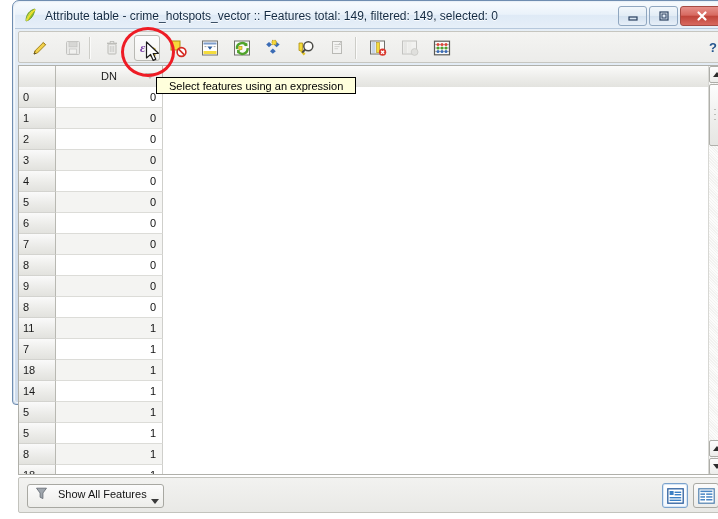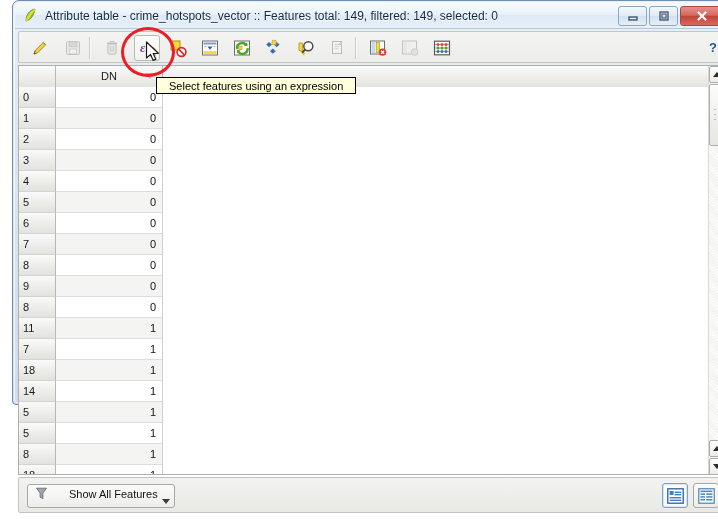--- a/index.html
+++ b/index.html
@@ -296,21 +296,21 @@
     border: 1px solid #c3c3bd;
     border-radius: 2px;
   }
   #show-all-btn {
     position: absolute;
     left: 8px; top: 6px;
     height: 24px;
     box-sizing: border-box;
     padding: 0 16px 4px 6px;
     display: flex; align-items: center;
-    gap: 20px;
+    gap: 9px;
     background: linear-gradient(to bottom, #fcfcfc 0%, #ededea 100%);
     border: 1px solid #a8a8a2;
     border-radius: 3px;
     cursor: default;
   }
   #show-all-btn .lbl {
     font-size: 11px;
     color: #131313;
     white-space: nowrap;
   }

